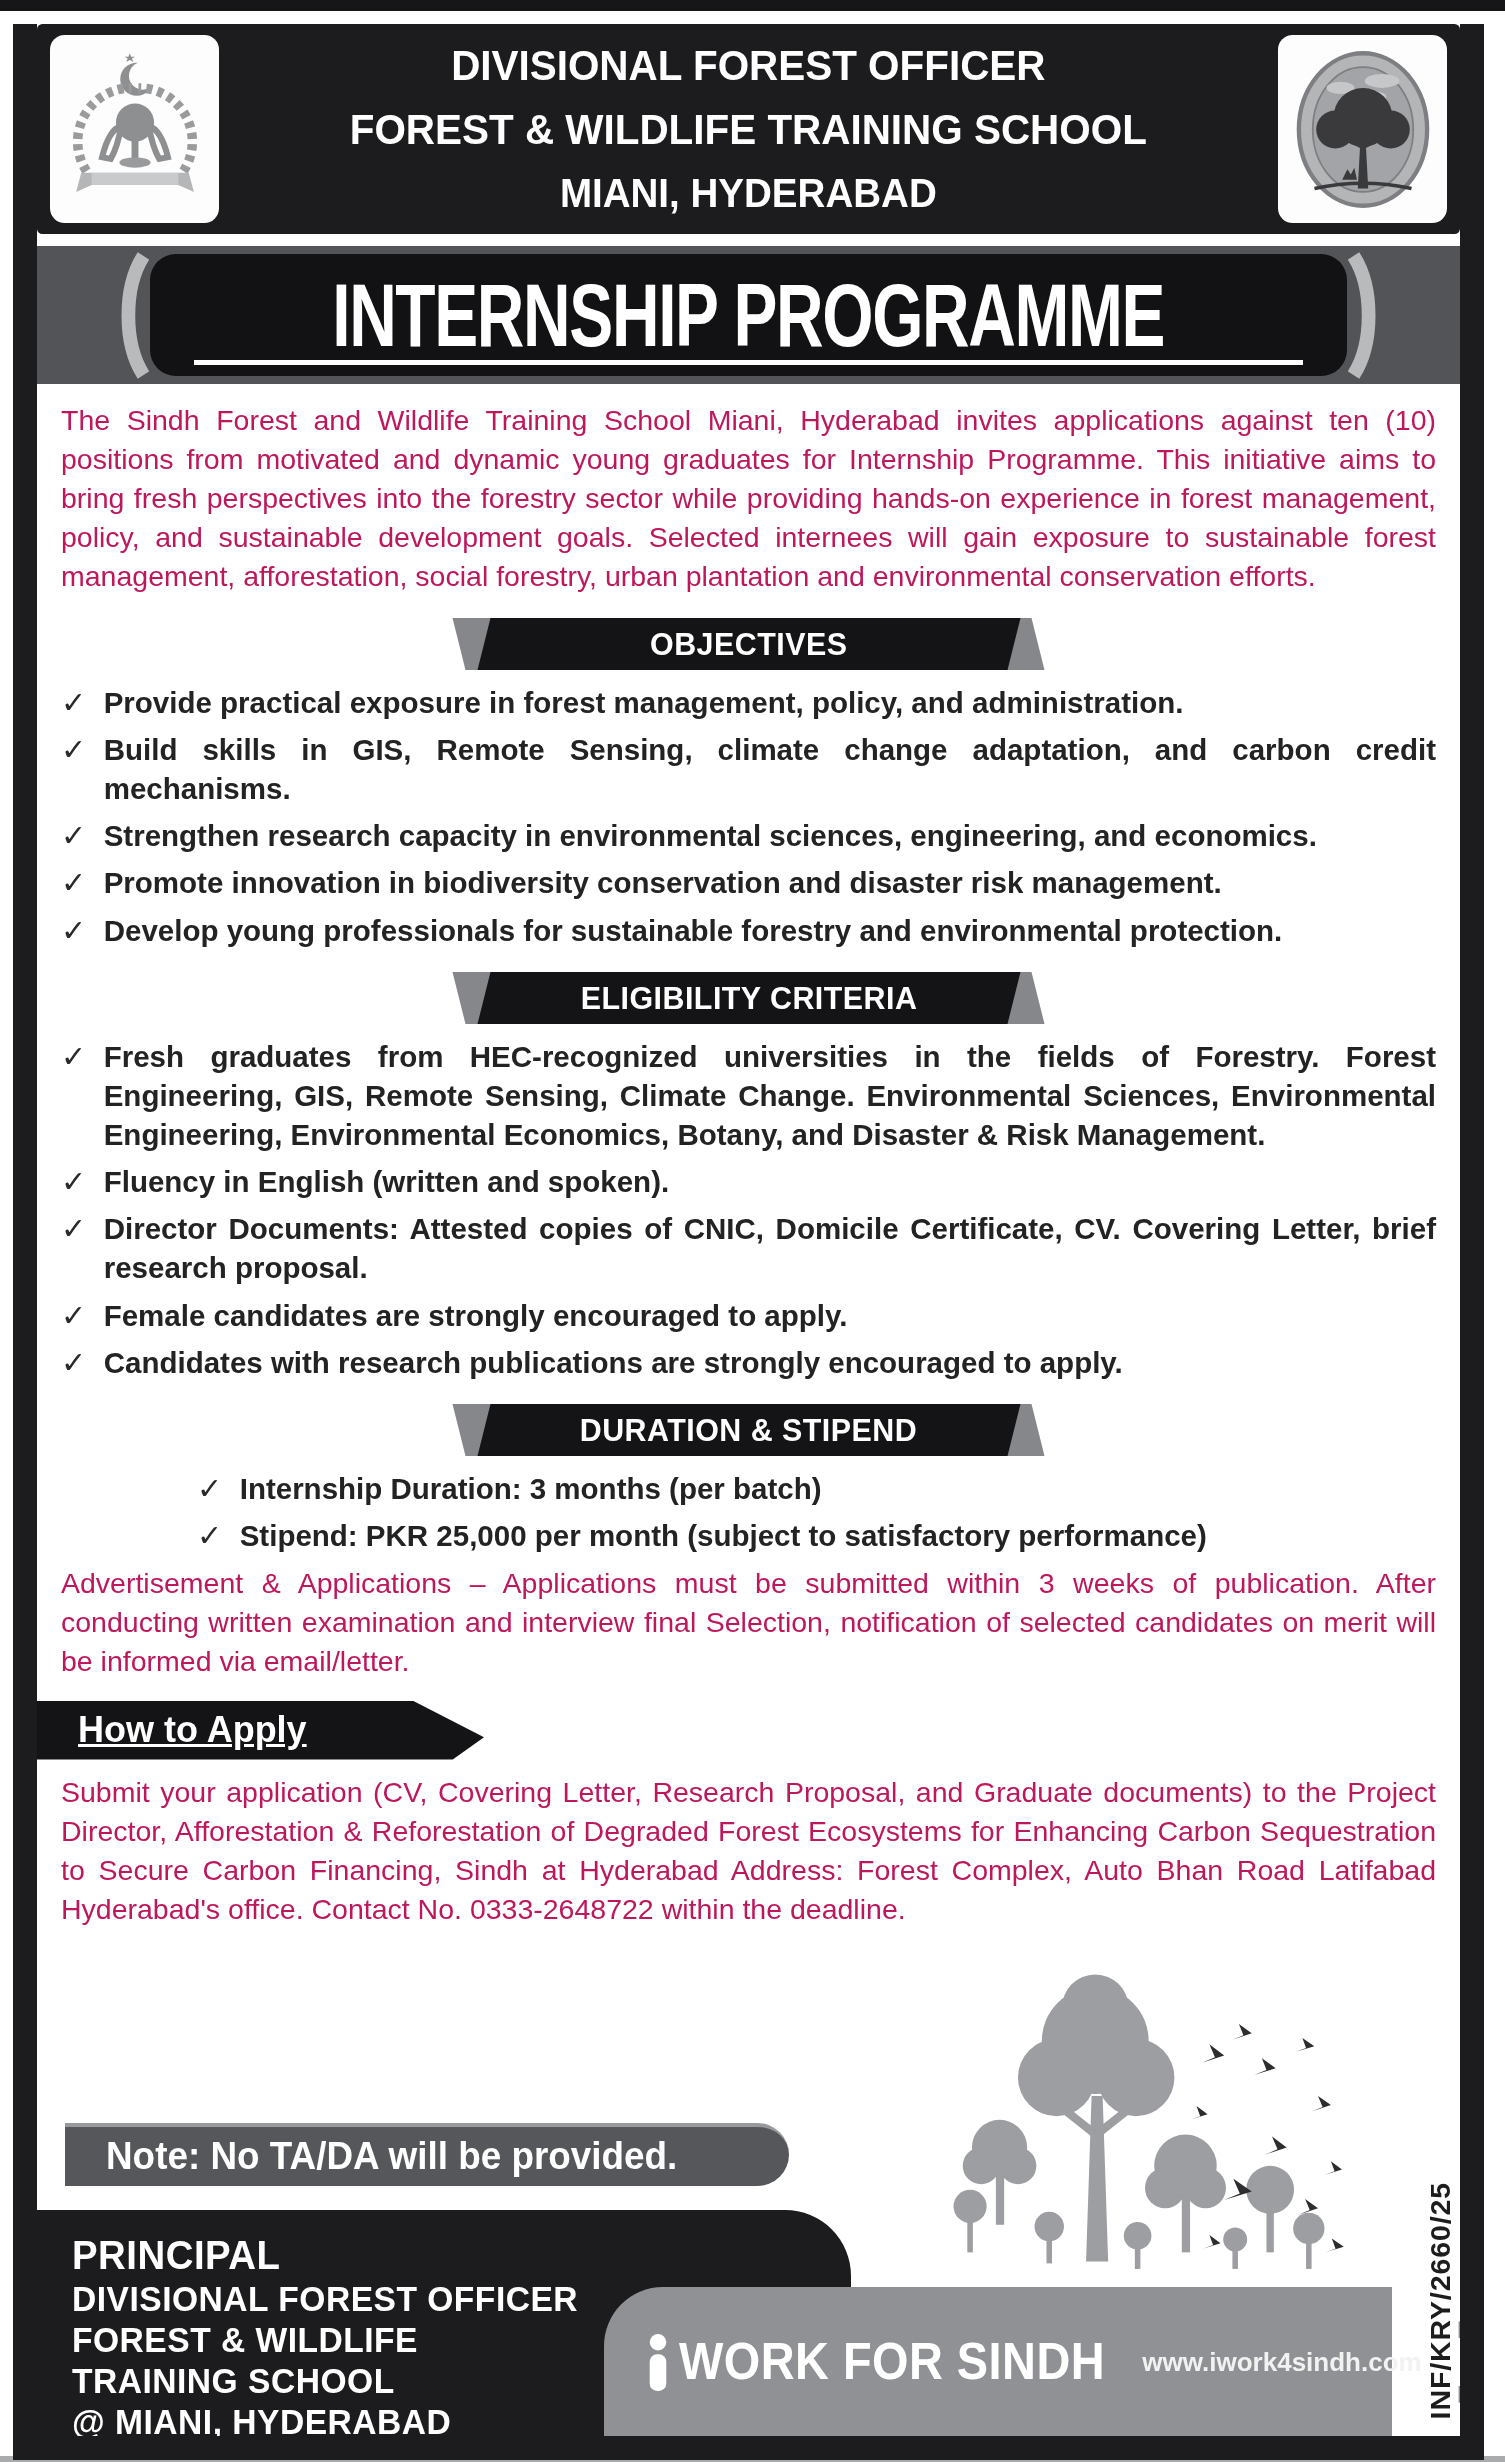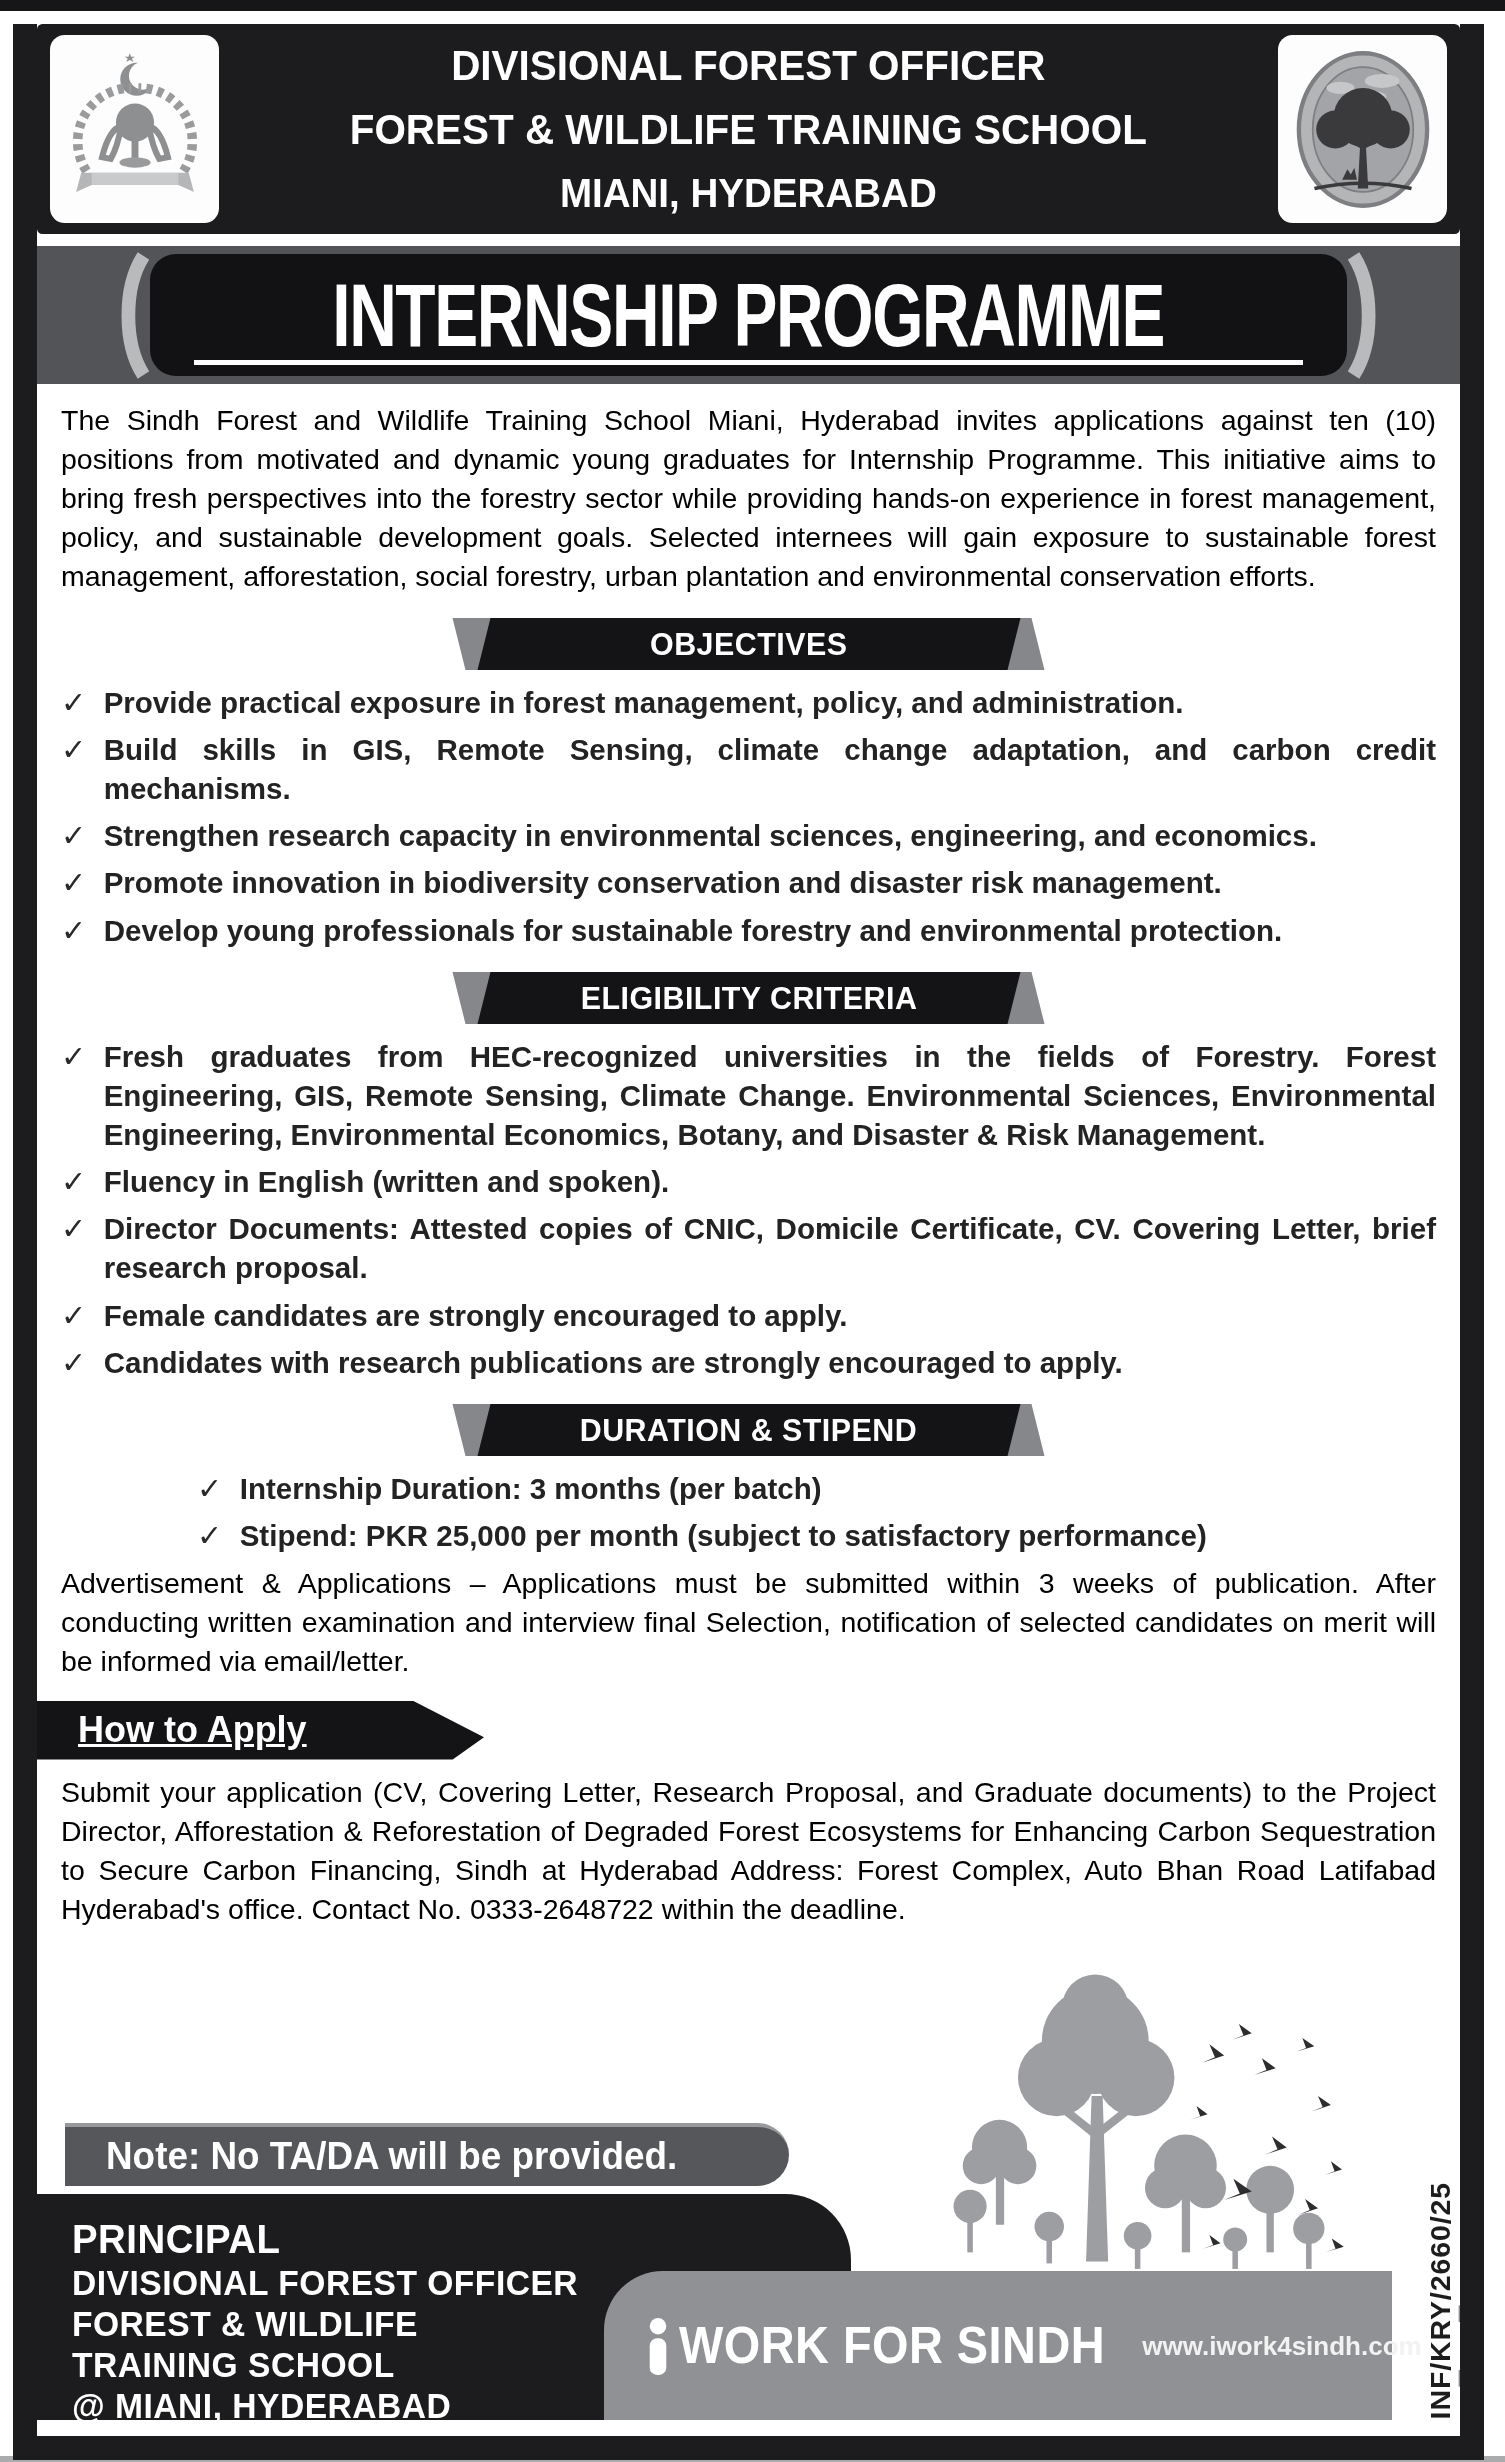--- a/index.html
+++ b/index.html
@@ -57,21 +57,21 @@
     color: #ffffff; font-weight: 800; font-size: 89px; white-space: nowrap;
     transform: scaleX(0.74); letter-spacing: -1.8px;
   }
   .band-underline {
     position: absolute; bottom: 11px; left: 44px; right: 44px; height: 4.6px; background: #ffffff;
   }
 
   
   .content { padding: 0 24px; position: relative; }
   .para {
-    text-align: justify; font-size: 28.5px; line-height: 39px; color: #000000;
+    text-align: justify; font-size: 28.5px; line-height: 39px; color: #be185d;
     margin-top: 16.6px;
   }
 
   .ribbon { position: relative; width: 608px; height: 52px; margin: 22px auto 13px auto; }
   .ribbon .wing { position: absolute; top: 0; bottom: 0; left: 14.7px; right: 14.7px; background: #85878a; transform: skewX(14deg); }
   .ribbon .face {
     position: absolute; top: 0; bottom: 0; left: 39px; right: 39px; background: #141416;
     transform: skewX(-14deg); display: flex; align-items: center; justify-content: center;
   }
   .ribbon .face span {
@@ -98,21 +98,21 @@
   .note-bar {
     position: absolute; left: 0; bottom: 250px; width: 724px; height: 63px;
     background: #55575a; border-radius: 0 33px 33px 0; border-top: 4.6px solid #97999b;
     display: flex; align-items: center; padding-left: 41px; z-index: 2; margin-left: 28px;
   }
   .note-bar span { color: #ffffff; font-weight: 700; font-size: 38px; transform: scaleX(0.97); transform-origin: left; white-space: nowrap; }
 
   .trees { position: absolute; right: 107px; bottom: 156px; z-index: 1; }
 
   
-  .footer { position: absolute; left: 0; right: 0; bottom: 16px; height: 226px; z-index: 2; }
+  .footer { position: absolute; left: 0; right: 0; bottom: 0; height: 226px; z-index: 2; }
   .footer-black {
     position: absolute; left: 0; top: 0; bottom: 0; width: 814px;
     background: #1c1c1e; border-top-right-radius: 66px; padding: 22px 0 0 35px;
   }
   .footer-line { color: #ffffff; font-weight: 700; font-size: 35px; line-height: 41px; letter-spacing: 0.5px; transform: scaleX(0.96); transform-origin: left; white-space: nowrap; }
   .footer-line.first { font-size: 40px; font-weight: 800; line-height: 46px; }
 
   .portal-bar {
     position: absolute; left: 567px; right: 68px; bottom: 0; height: 149px;
     background: #8f9194; border-radius: 59px 0 0 0; z-index: 3;

